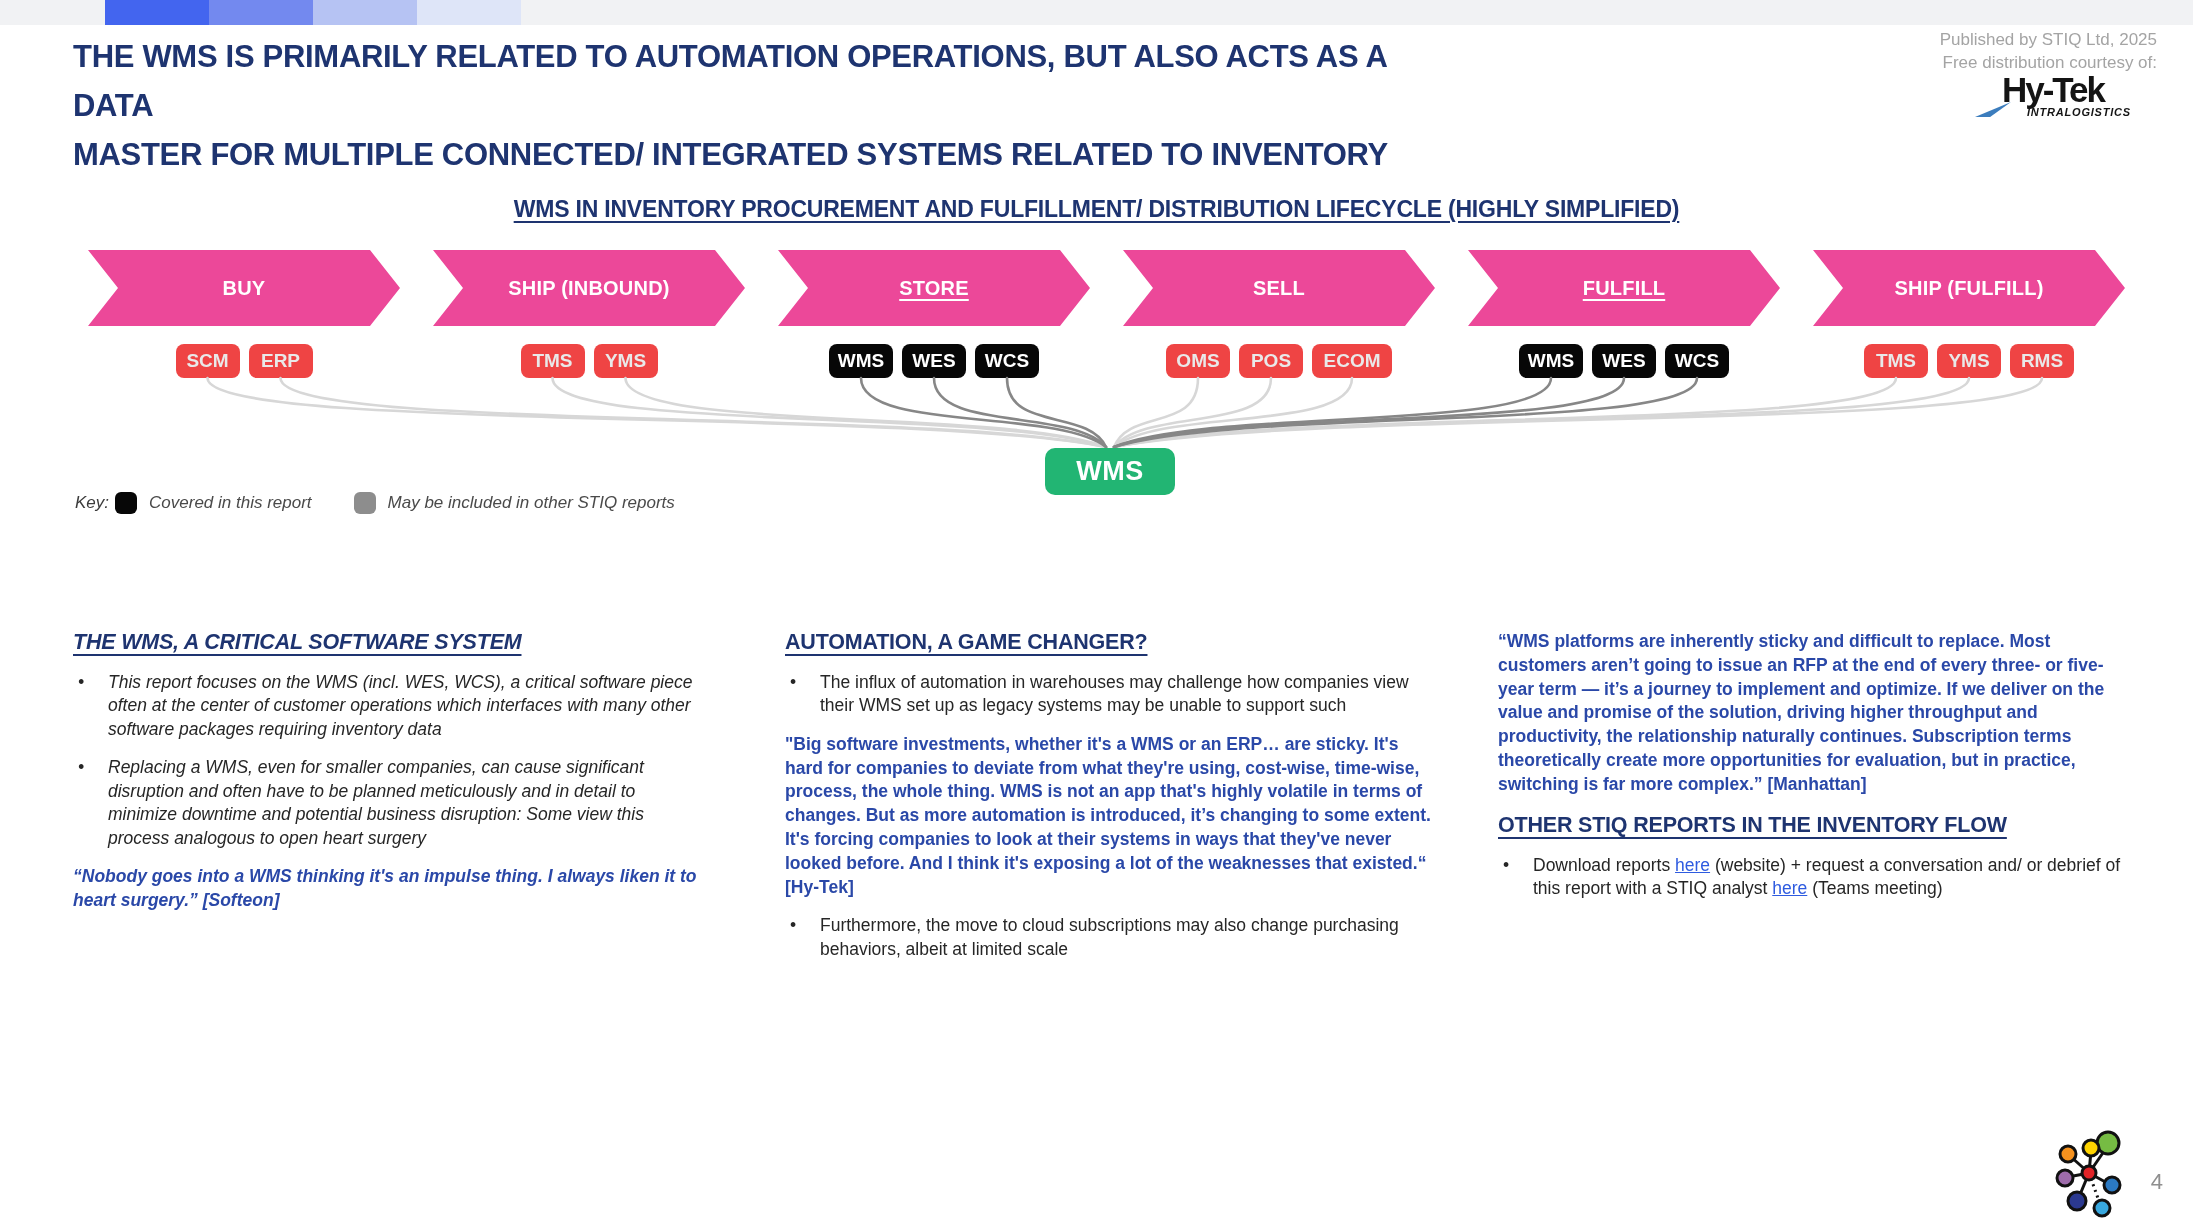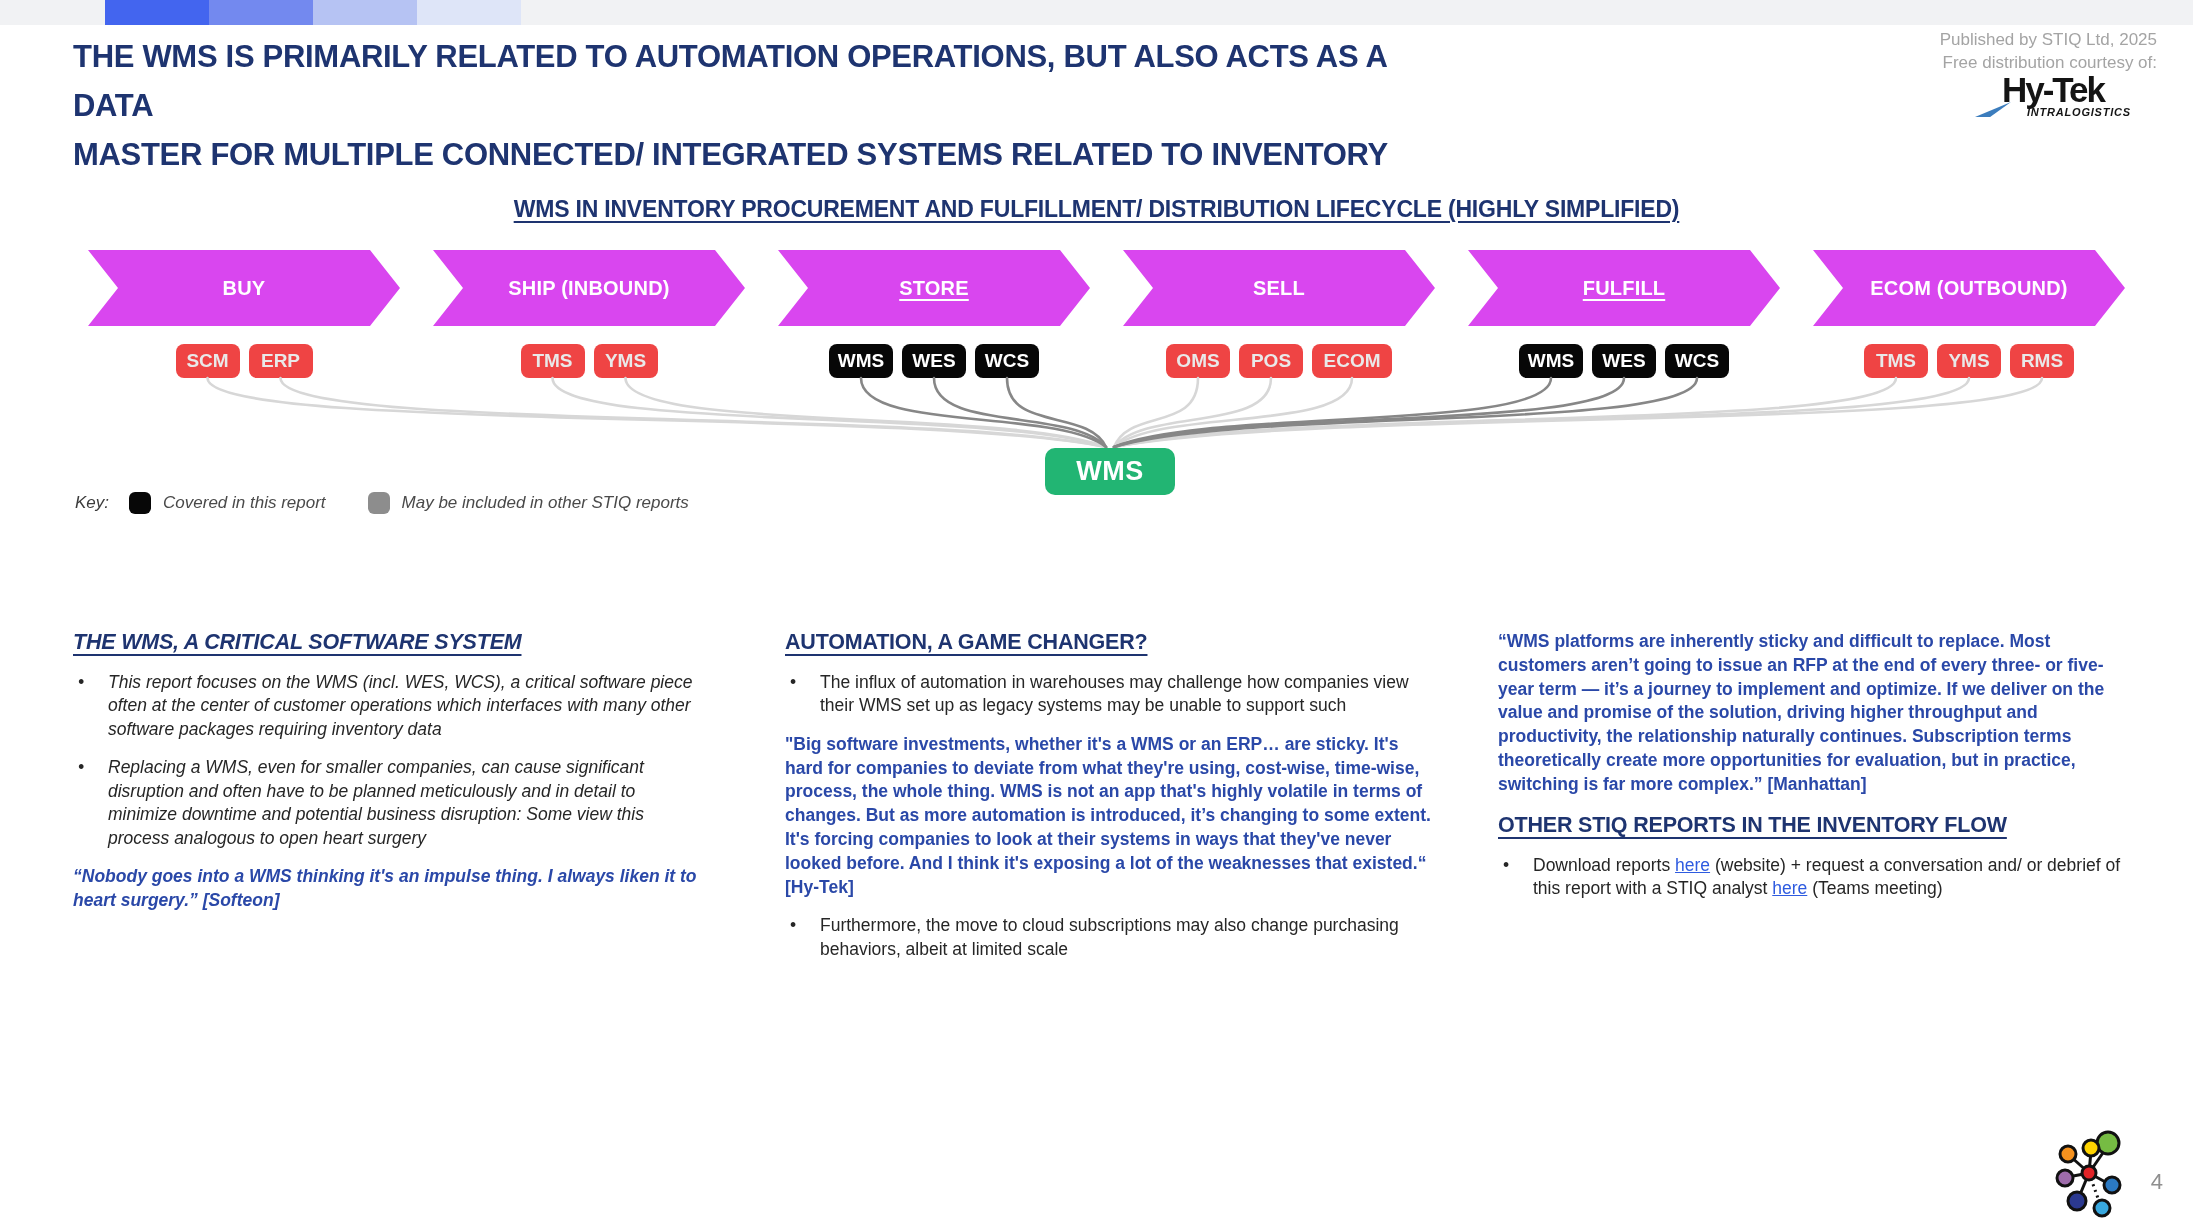--- a/index.html
+++ b/index.html
@@ -16,34 +16,34 @@
   .pub { position:absolute; right:36px; top:28px; text-align:right; color:#a4a4a4; font-size:17px; line-height:23px; }
   .hytek { position:absolute; right:62px; top:74px; width:156px; }
   .hytek-name { font-size:35px; font-weight:900; color:#141414; letter-spacing:-2px; line-height:32px; text-align:center; }
   .hytek-row { display:flex; align-items:flex-end; justify-content:space-between; gap:4px; margin-top:-4px;font-style:italic; }
   .hytek-arrow { display:inline-block; width:36px; height:15px; background:#3c7dbd; clip-path:polygon(0 100%, 100% 0, 42% 100%); margin-bottom:1px; }
   .hytek-sub { font-size:11px; font-weight:bold; color:#141414; letter-spacing:0.8px; }
 
   
   .diagram-heading { position:absolute; top:196px; left:0; width:100%; text-align:center; font-size:23px; font-weight:bold; color:#1e3470; letter-spacing:-0.2px; }
   .diagram-heading span { text-decoration:underline; text-underline-offset:4px; text-decoration-thickness:2px; }
-  .stage-arrow { position:absolute; top:250px; height:76px; width:312px; background:#d946ef;
+  .stage-arrow { position:absolute; top:250px; height:76px; width:312px; background:#ec4899;
     clip-path:polygon(0% 0%, calc(100% - 30px) 0%, 100% 50%, calc(100% - 30px) 100%, 0% 100%, 30px 50%);
     display:flex; align-items:center; justify-content:center; color:#ffffff; font-weight:bold; font-size:20px; letter-spacing:0.2px; }
   .stage-arrow .u { text-decoration:underline; text-underline-offset:4px; }
   .tag { position:absolute; top:344px; height:34px; border-radius:8px; display:flex; align-items:center; justify-content:center; font-weight:bold; font-size:19px; }
   .tag.other { background:#ef4444; color:#e9e9e9; }
   .tag.covered { background:#070707; color:#ffffff; }
   #curves { position:absolute; top:0; left:0; pointer-events:none; }
   .hub { position:absolute; left:1045px; top:448px; width:130px; height:47px; background:#22b573; border-radius:10px;
     color:#ffffff; font-weight:bold; font-size:27px; display:flex; align-items:center; justify-content:center; letter-spacing:0.5px; }
 
   
   .keyrow { position:absolute; left:75px; top:492px; display:flex; align-items:center; font-style:italic; font-size:17px; color:#3c3c3c; }
-  .keyrow .klabel { margin-right:20px; }
+  .keyrow .klabel { margin-right:6px; }
   .sw { width:22px; height:22px; border-radius:6px; margin-right:12px; flex:0 0 22px; }
   .sw.black { background:#070707; }
   .sw.gray { background:#8d8d8d; }
   .keyrow .ktext { margin-right:42px; color:#4a4a4a; }
   .source { position:absolute; left:75px; top:544px; font-style:italic; font-size:16.5px; color:#595959; line-height:24px; }
   .source a, .inline-link { color:#2e5be0; text-decoration:underline; cursor:pointer; }
 
   
   .col { position:absolute; top:630px; font-size:17.5px; color:#262626; }
   .col1 { left:73px;  width:628px;font-style:italic; }
@@ -116,21 +116,21 @@
       <div class="tag other" style="left: 1166px; width: 64px;">OMS</div>
       <div class="tag other" style="left: 1239px; width: 64px;">POS</div>
       <div class="tag other" style="left: 1312px; width: 80px;">ECOM</div>
       <div class="stage-arrow" style="left: 1468px;">
         <span class="u">FULFILL</span>
       </div>
       <div class="tag covered" style="left: 1519px; width: 64px;">WMS</div>
       <div class="tag covered" style="left: 1592px; width: 64px;">WES</div>
       <div class="tag covered" style="left: 1665px; width: 64px;">WCS</div>
       <div class="stage-arrow" style="left: 1813px;">
-        <span>ECOM (OUTBOUND)</span>
+        <span>SHIP (FULFILL)</span>
       </div>
       <div class="tag other" style="left: 1864px; width: 64px;">TMS</div>
       <div class="tag other" style="left: 1937px; width: 64px;">YMS</div>
       <div class="tag other" style="left: 2010px; width: 64px;">RMS</div>
     </div>
   <svg id="curves" width="2193" height="1227">
       <path d="M 207.5 378 C 207.5 432, 911.45 408, 1106 447" fill="none" stroke="#d7d7d7" stroke-width="2.6" stroke-linecap="round"></path>
       <path d="M 280.5 378 C 280.5 432, 927.51 408, 1106 447" fill="none" stroke="#d7d7d7" stroke-width="2.6" stroke-linecap="round"></path>
       <path d="M 552.5 378 C 552.5 432, 987.35 408, 1106 447" fill="none" stroke="#d7d7d7" stroke-width="2.6" stroke-linecap="round"></path>
       <path d="M 625.5 378 C 625.5 432, 1003.41 408, 1106 447" fill="none" stroke="#d7d7d7" stroke-width="2.6" stroke-linecap="round"></path>

